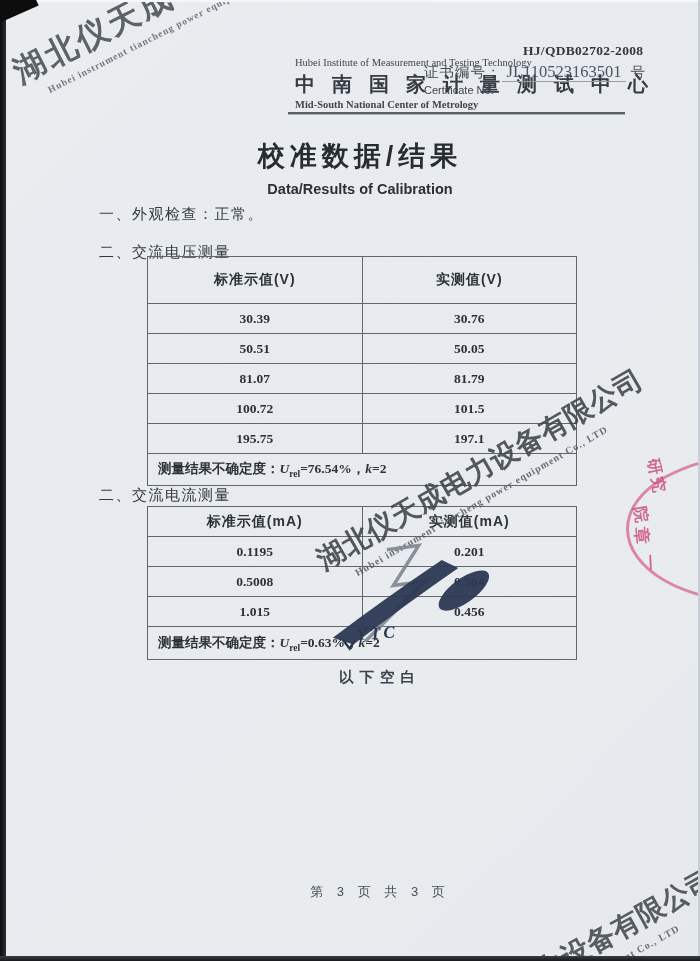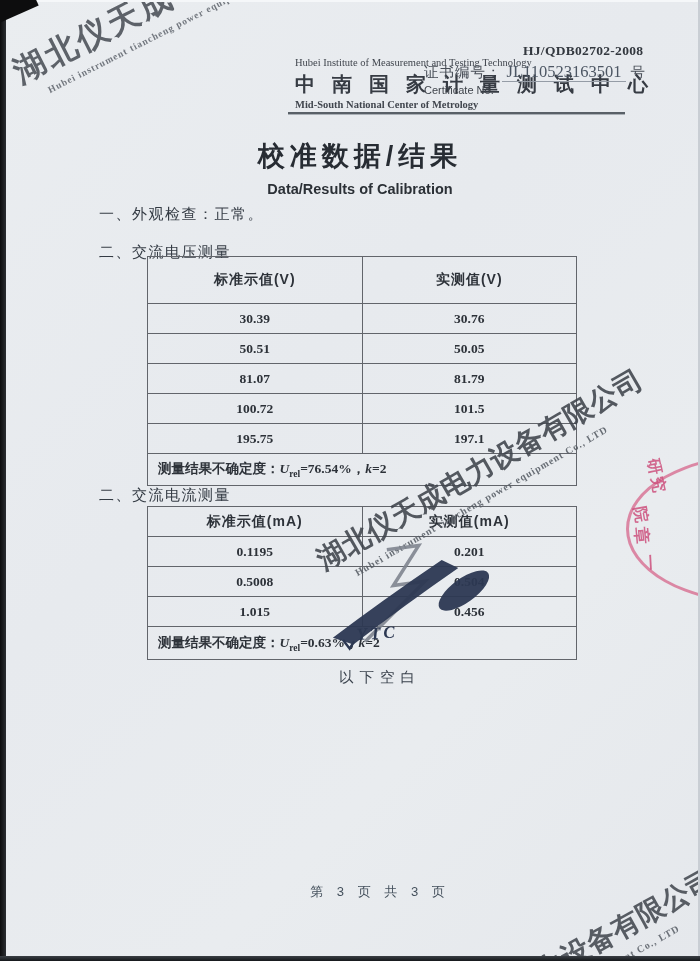--- a/index.html
+++ b/index.html
@@ -59,21 +59,21 @@
   th { font-size:14px; font-weight:bold; letter-spacing:1px; }
   td.val { font-family:"Liberation Serif",serif; font-weight:bold; font-size:13.5px; }
   .tbl-1 tr.h-head { height:47px; } .tbl-1 tr.h-row { height:30px; } .tbl-1 tr.h-foot { height:32px; }
   .tbl-2 tr.h-head { height:30px; } .tbl-2 tr.h-row { height:30px; } .tbl-2 tr.h-foot { height:33px; }
   td.unc { text-align:left; padding-left:10px; font-size:13.5px; font-weight:bold; color:#2d3239; }
   .formula { font-family:"Liberation Serif",serif; }
   .formula i { font-style:italic; }
   .formula sub { font-size:9.5px;text-align:center; }
 
   .blank-note { position:absolute; left:0; right:0; top:668px; text-align:center; padding-left:60px;
-    font-size:14.5px; letter-spacing:6px; color:#3a424d; }
+    font-size:14.5px; letter-spacing:6px; color:#3a424d;font-weight:bold; }
   .page-num { position:absolute; left:0; right:0; top:883px; text-align:center; padding-left:60px;
     font-size:13px; letter-spacing:5px; color:#44505c; }
 
   
   .wm { position:absolute; transform-origin:0 0; pointer-events:none; white-space:nowrap; z-index:3; }
   .wm .wm-cn { font-weight:bold; color:#3f444c; }
   .wm .wm-en { font-weight:bold; font-family:"Liberation Serif",serif; color:#565c64; letter-spacing:1px; }
   .wm-topleft { left:6px; top:55px; transform:rotate(-27deg); opacity:0.82; }
   .wm-topleft .wm-cn { font-size:32px; letter-spacing:3px; }
   .wm-topleft .wm-en { font-size:9.5px; margin-top:2px; margin-left:22px; }

